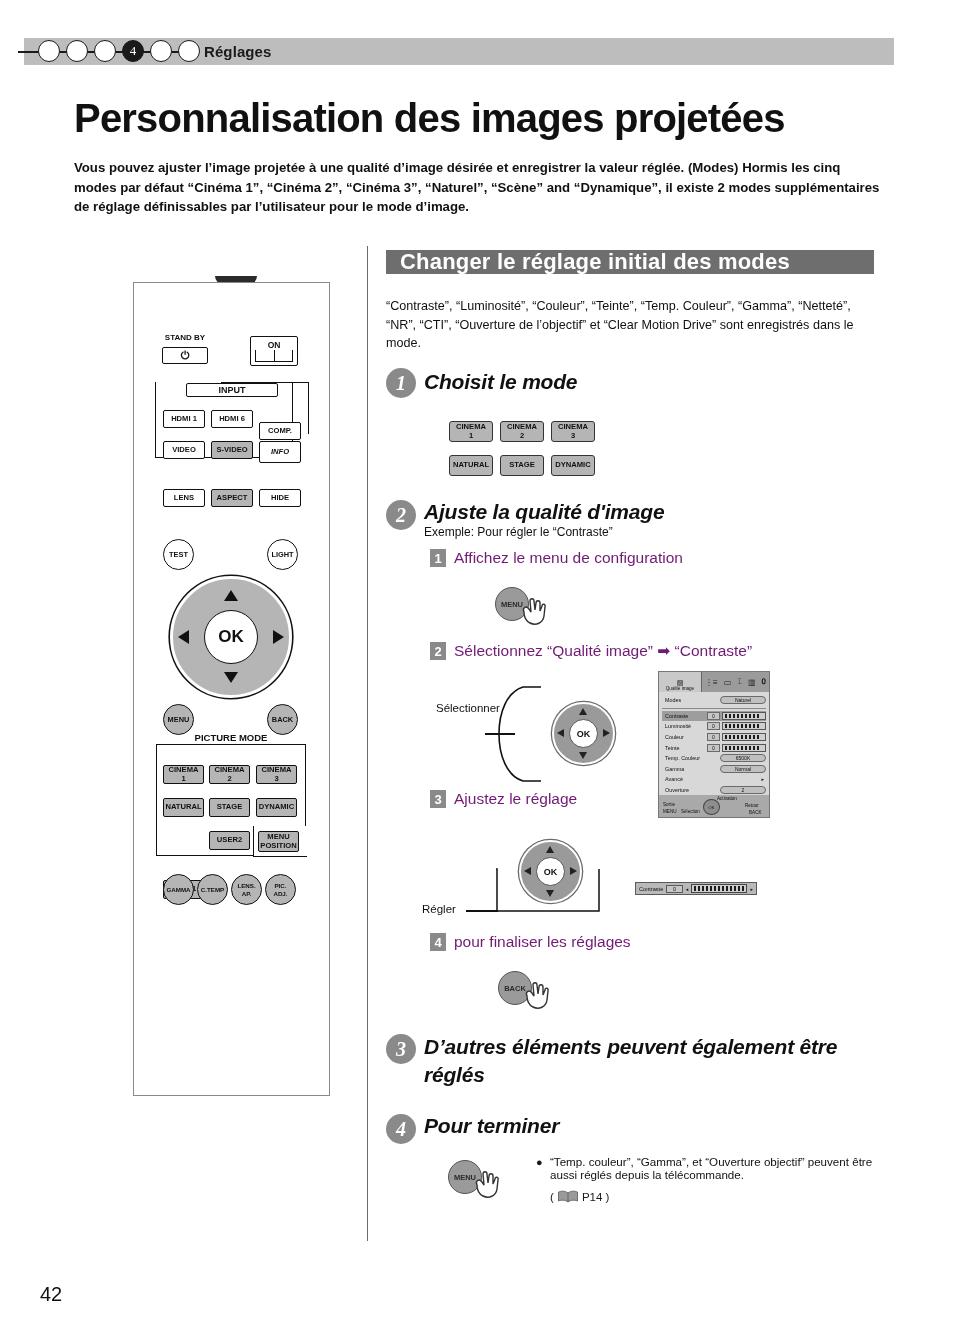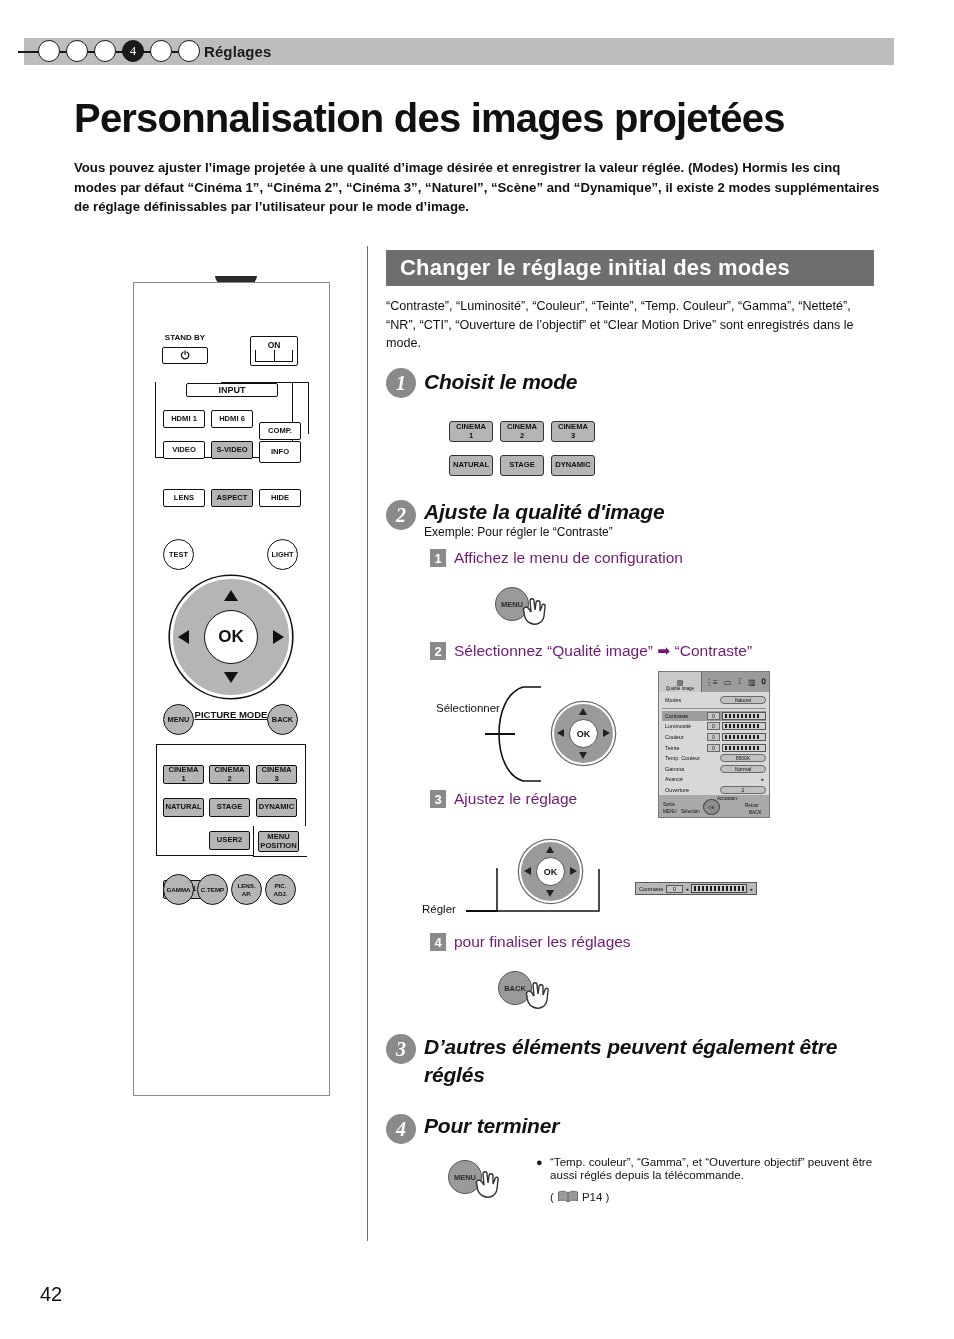--- a/index.html
+++ b/index.html
@@ -77,21 +77,21 @@
     box-sizing:border-box;display:flex;align-items:center;justify-content:center;
     font-weight:bold;color:#111;
   }
   .tri{position:absolute;width:0;height:0;}
   .tri.up{border-left:7px solid transparent;border-right:7px solid transparent;border-bottom:11px solid #111;}
   .tri.down{border-left:7px solid transparent;border-right:7px solid transparent;border-top:11px solid #111;}
   .tri.left{border-top:7px solid transparent;border-bottom:7px solid transparent;border-right:11px solid #111;}
   .tri.right{border-top:7px solid transparent;border-bottom:7px solid transparent;border-left:11px solid #111;}
   
   .sec-head{
-    position:absolute;left:386px;top:250px;width:488px;height:36px;background:#6e6e6e;
+    position:absolute;left:386px;top:250px;width:488px;height:24px;background:#6e6e6e;
     color:#fff;font-size:22px;font-weight:bold;display:flex;align-items:center;
     padding-left:14px;box-sizing:border-box;letter-spacing:.2px;
   }
   .sec-body{
     position:absolute;left:386px;top:297px;width:486px;
     font-size:12.6px;line-height:18.6px;color:#111;
   }
   .stepnum{
     position:absolute;width:30px;height:30px;border-radius:50%;background:#8a8a8a;
     color:#fff;font-size:20px;font-style:italic;font-weight:bold;
@@ -212,42 +212,42 @@
 
 <div class="grpbox" style="left:155px;top:382px;width:138px;height:76px;border-top:none;"></div>
 <div class="grpbox" style="left:221px;top:382px;width:88px;height:52px;border-bottom:none;border-left:none;"></div>
 <div class="rbtn" style="left:186px;top:383px;width:92px;height:14px;font-size:9px;">INPUT</div>
 
 <div class="rbtn" style="left:163px;top:410px;width:42px;height:18px;">HDMI 1</div>
 <div class="rbtn" style="left:211px;top:410px;width:42px;height:18px;">HDMI 6</div>
 <div class="rbtn" style="left:259px;top:410px;width:42px;height:18px;margin-top:12px;">COMP.</div>
 <div class="rbtn" style="left:163px;top:441px;width:42px;height:18px;">VIDEO</div>
 <div class="rbtn gray" style="left:211px;top:441px;width:42px;height:18px;">S-VIDEO</div>
-<div class="rbtn" style="left:259px;top:441px;width:42px;height:22px;">INFO</div>
+<div class="rbtn" style="left:259px;top:441px;width:42px;height:22px;font-style:italic;">INFO</div>
 
 <div class="rbtn" style="left:163px;top:489px;width:42px;height:18px;">LENS</div>
 <div class="rbtn gray" style="left:211px;top:489px;width:42px;height:18px;">ASPECT</div>
 <div class="rbtn" style="left:259px;top:489px;width:42px;height:18px;">HIDE</div>
 
 <div class="rcircle" style="left:163px;top:539px;width:31px;height:31px;">TEST</div>
 <div class="rcircle" style="left:267px;top:539px;width:31px;height:31px;">LIGHT</div>
 
 <div class="dpad-outer" style="left:170px;top:576px;width:122px;height:122px;border-width:3px;border-color:#fff;box-shadow:0 0 0 1.6px #111;"></div>
 <div class="dpad-inner" style="left:204px;top:610px;width:54px;height:54px;font-size:17px;">OK</div>
 <div class="tri up" style="left:224px;top:590px;"></div>
 <div class="tri down" style="left:224px;top:672px;"></div>
 <div class="tri left" style="left:178px;top:630px;"></div>
 <div class="tri right" style="left:273px;top:630px;"></div>
 
 <div class="rcircle gray" style="left:163px;top:704px;width:31px;height:31px;">MENU</div>
 <div class="rcircle gray" style="left:267px;top:704px;width:31px;height:31px;">BACK</div>
 
 <div class="grpbox" style="left:156px;top:744px;width:150px;height:112px;"></div>
 <div class="grpbox" style="left:253px;top:826px;width:54px;height:31px;border-top:none;border-right:none;background:#fff;"></div>
-<div class="rlabel" style="left:156px;top:709px;width:150px;font-size:9.5px;text-decoration:underline;">PICTURE MODE</div>
+<div class="rlabel" style="left:156px;top:732px;width:150px;font-size:9.5px;">PICTURE MODE</div>
 
 <div class="rbtn gray" style="left:163px;top:765px;width:41px;height:19px;">
     <span style="white-space:pre-line;">CINEMA
 1</span>
   </div>
 <div class="rbtn gray" style="left:209px;top:765px;width:41px;height:19px;">
     <span style="white-space:pre-line;">CINEMA
 2</span>
   </div>
 <div class="rbtn gray" style="left:256px;top:765px;width:41px;height:19px;">

